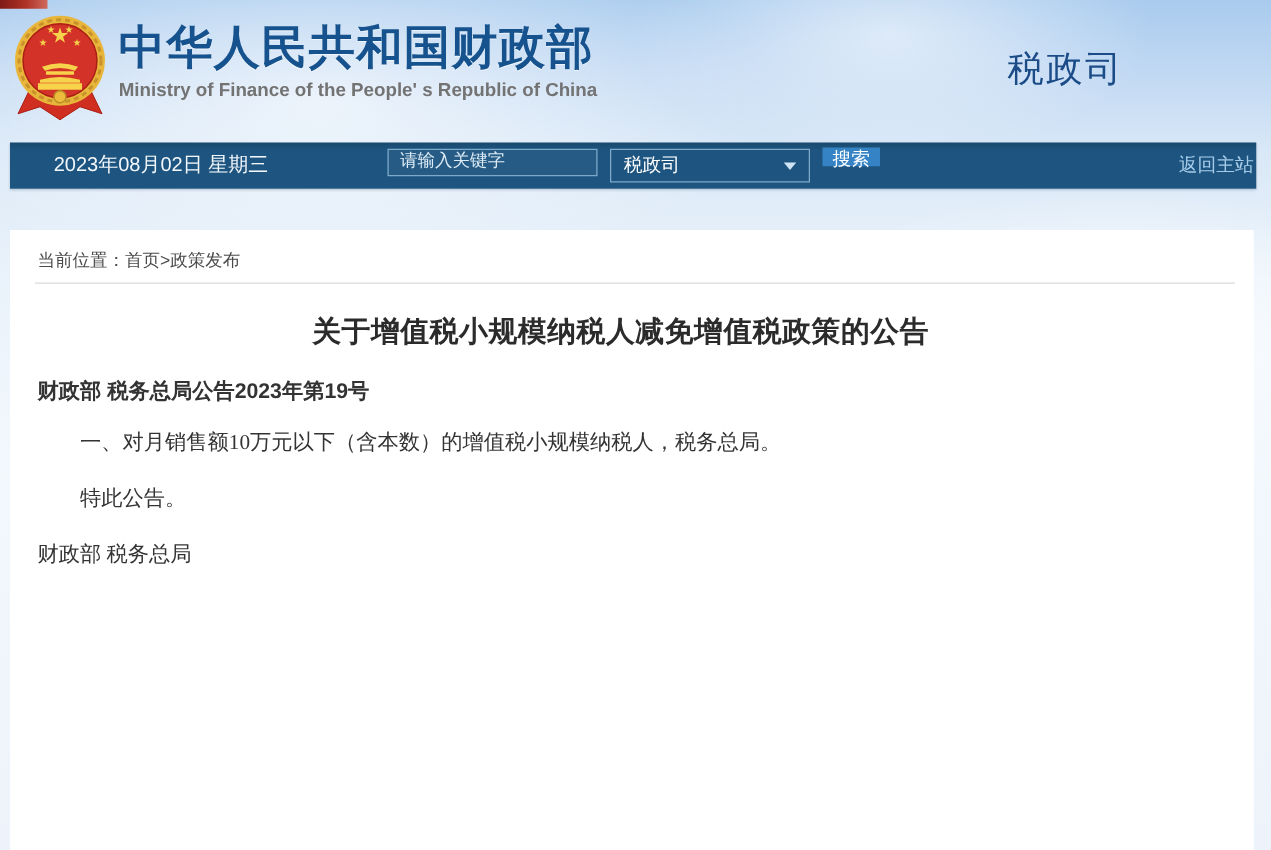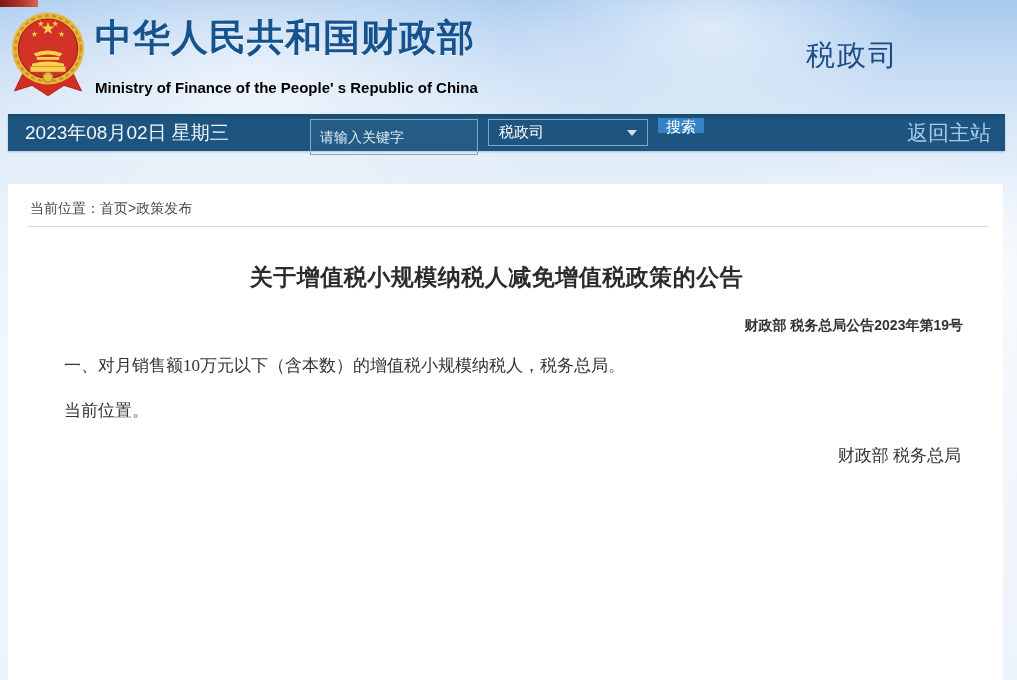--- a/index.html
+++ b/index.html
@@ -20,78 +20,78 @@
   }
   
   .site-header { position:absolute; left:0; top:0; width:100%; height:100px; }
   .emblem { position:absolute; left:8px; top:10px; width:80px; height:90px; }
   .site-titles { position:absolute; left:95px; top:17px; }
   .site-title {
     font-size:37px; font-weight:bold; color:#16538e; letter-spacing:1px;
     line-height:42px; white-space:nowrap;
     text-shadow:0 1px 0 rgba(255,255,255,0.6);
   }
-  .site-subtitle { font-size:15px; font-weight:bold; color:#000000; margin-top:20px; white-space:nowrap; }
+  .site-subtitle { font-size:15px; font-weight:bold; color:#737373; margin-top:5px; white-space:nowrap; }
   .dept-name { position:absolute; right:118px; top:36px; font-size:29px; color:#1c4c87; letter-spacing:2px; }
   
   .navbar {
     position:absolute; left:8px; top:114px; width:997px; height:37px;
     background:linear-gradient(180deg,#194a6e 0%,#1e5580 18%,#1e5580 100%);
     box-shadow:0 1px 2px rgba(30,60,90,0.25);
   }
-  .nav-date { position:absolute; left:17px; top:0; line-height:37px; font-size:19px; color:#f2f7fb; }
+  .nav-date { position:absolute; left:35px; top:0; line-height:37px; font-size:16px; color:#f2f7fb; }
   .nav-search {
-    position:absolute; left:302px; top:5px; width:168px; height:36px;
+    position:absolute; left:302px; top:5px; width:168px; height:22px;
     background:rgba(255,255,255,0.04); border:1px solid #7ea9c9; outline:none;
     color:#fff; font-size:14px; padding:0 9px;
-    font-family:Liberation Sans, sans-serif;
+    font-family:Liberation Serif, serif;
   }
   .nav-search::placeholder { color:#dcebf5; opacity:1; }
   .nav-select {
     position:absolute; left:480px; top:5px; width:160px; height:27px;
     border:1px solid #7ea9c9; color:#fff; font-size:15px;
     display:flex; align-items:center; padding:0 10px; cursor:pointer;
   }
   .nav-select .select-value { flex:1; }
   .chevron-down {
     width:0; height:0; border-left:5px solid transparent; border-right:5px solid transparent;
     border-top:6px solid #cfe3f2;
   }
   .nav-btn {
     position:absolute; left:650px; top:4px; width:46px; height:15px;
     background:#3583c4; border:none; color:#fff; font-size:15px; cursor:pointer;
     font-family:"Liberation Sans","DejaVu Sans",sans-serif;
   }
   .nav-home {
-    position:absolute; right:14px; top:0; line-height:37px;
-    font-size:21px; color:#a6cce9; text-decoration:none; cursor:pointer;
+    position:absolute; right:2px; top:0; line-height:37px;
+    font-size:15px; color:#a6cce9; text-decoration:none; cursor:pointer;
   }
   
   .panel {
     position:absolute; left:8px; top:184px; width:995px; height:508px;
     background:#ffffff;
   }
   .breadcrumb { padding:14px 0 0 22px; font-size:14px; color:#4a4a4a; line-height:20px; }
   .breadcrumb a { color:#4a4a4a; text-decoration:none; cursor:pointer; }
   .divider { margin:8px 15px 0 20px; border-top:1px solid #dcdcdc; height:0; }
   article { padding:0 40px 0 22px; }
   article h1 {
-    margin-top:34px; text-align:center; font-size:23px; line-height:32px;
+    margin-top:22px; text-align:center; font-size:23px; line-height:32px;
     font-weight:bold; color:#2b2b2b; letter-spacing:0.5px;
   }
   article h2 {
-    margin:20px 0 4px 0; text-align:right; font-size:14px; line-height:24px;
+    margin:20px 0 4px 0; text-align:left; font-size:17px; line-height:24px;
     font-weight:bold; color:#333;
   }
   article p {
     font-family:"Liberation Serif","DejaVu Serif",serif;
     font-size:17px; line-height:33px; color:#333;
     margin:12px 0; text-indent:2em;
   }
-  article p.right { text-align:right; text-indent:0; padding-right:2px; }
+  article p.right { text-align:left; text-indent:0; padding-right:2px; }
 </style>
 </head>
 <body>
 
 <div class="artifact-strip"></div>
 
 <header class="site-header">
   <div class="emblem">
     <svg width="80" height="90" viewBox="0 0 100 112" xmlns="http://www.w3.org/2000/svg">
       <path d="M22 72 L8 101 L30 94 L50 107 L70 94 L92 101 L78 72 Z" fill="#cf2e21" stroke="#a81d12" stroke-width="1"></path>
@@ -135,16 +135,16 @@
 
 <main class="panel">
   <div class="breadcrumb">
     <span>当前位置：</span><a>首页</a><span>&gt;</span><a>政策发布</a>
   </div>
   <div class="divider"></div>
   <article>
     <h1>关于增值税小规模纳税人减免增值税政策的公告</h1>
     <h2>财政部 税务总局公告2023年第19号</h2>
     <p>一、对月销售额10万元以下（含本数）的增值税小规模纳税人，税务总局。</p>
-    <p>当前位置。</p>
+    <p>特此公告。</p>
     <p class="right">财政部 税务总局</p>
   </article>
 </main>
 
 </body></html>

